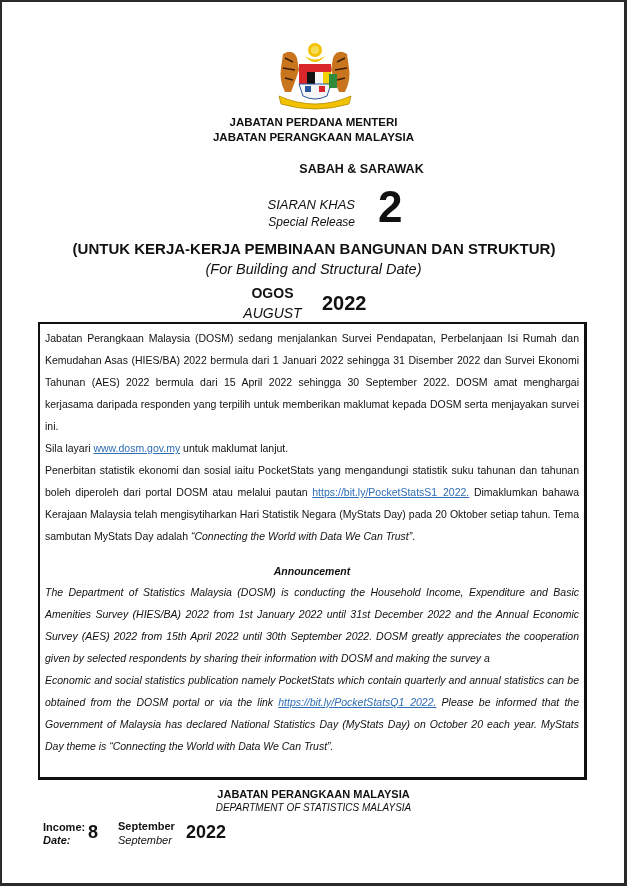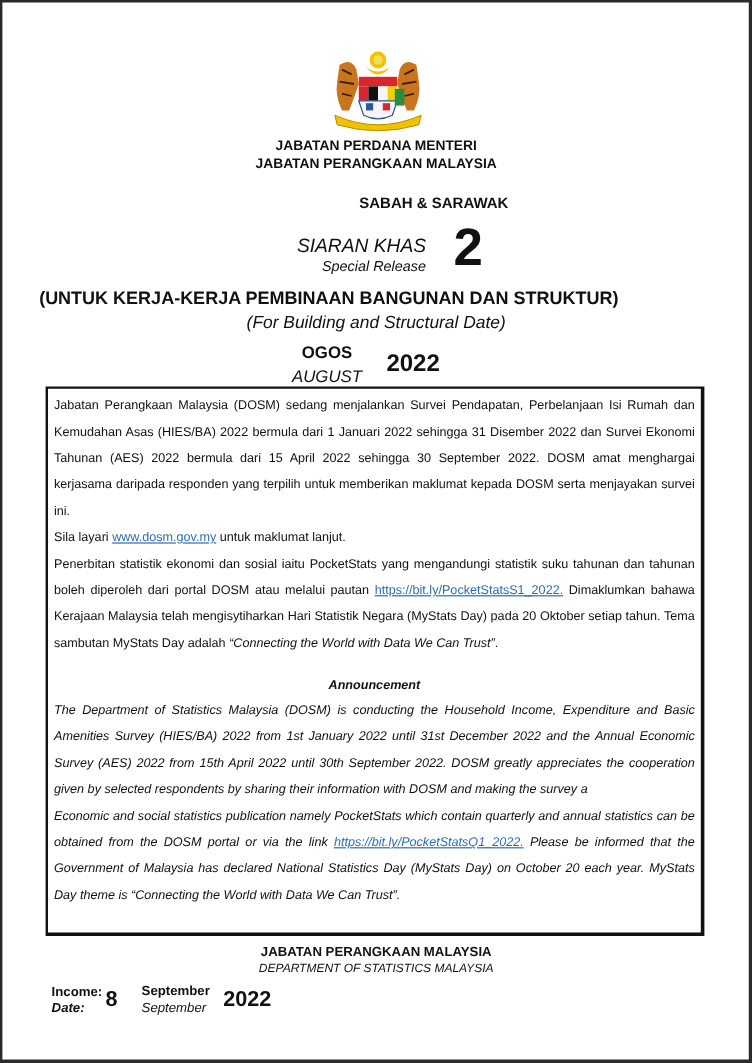--- a/index.html
+++ b/index.html
@@ -7,24 +7,24 @@
          font-family: "Liberation Sans", "DejaVu Sans", sans-serif; color: #111; }
   .page { position: absolute; left: 0; top: 0; width: 622px; height: 881px;
           border-left: 2px solid #2a2a2a; border-top: 2px solid #2a2a2a;
           border-right: 3px solid #2a2a2a; border-bottom: 3px solid #2a2a2a; background: #fff; }
   .abs { position: absolute; }
   .center { text-align: center; }
   .logo { left: 265px; top: 40px; width: 100px; height: 72px; }
   .org1 { left: 0; width: 627px; top: 116px; font-size: 11.5px; font-weight: bold; }
   .org2 { left: 0; width: 627px; top: 131px; font-size: 11.5px; font-weight: bold; }
   .region { left: 0; width: 627px; top: 162px; font-size: 12.5px; font-weight: bold; padding-left: 48px; }
-  .rel-my { left: 240px; width: 115px; top: 197px; font-size: 16px; font-style: italic; text-align: right; }
+  .rel-my { left: 240px; width: 115px; top: 197px; font-size: 13px; font-style: italic; text-align: right; }
   .rel-en { left: 240px; width: 115px; top: 215px; font-size: 12px; font-style: italic; text-align: right; }
   .rel-num { left: 378px; top: 183px; font-size: 44px; font-weight: bold; line-height: 48px; }
-  .title-my { left: 0; width: 548px; top: 240px; font-size: 15px; font-weight: bold; }
+  .title-my { left: 0; width: 548px; top: 240px; font-size: 15px; font-weight: bold; padding-left: 40px; }
   .title-en { left: 0; width: 627px; top: 261px; font-size: 14.5px; font-style: italic; }
   .month-my { left: 240px; width: 65px; top: 285px; font-size: 14px; font-weight: bold; text-align: center; }
   .month-en { left: 240px; width: 65px; top: 305px; font-size: 14px; font-style: italic; text-align: center; }
   .year { left: 322px; top: 292px; font-size: 20px; font-weight: bold; }
 
   .box { left: 38px; top: 322px; width: 544px; height: 453px;
          border: 2px solid #111; border-right-width: 3px; border-bottom-width: 3px; }
   .box-inner { position: absolute; left: 5px; right: 5px; top: 0; }
   .hdr { font-size: 10.5px; font-weight: bold; text-align: center; margin-top: 9px; line-height: 13px; }
   .hdr.en { font-style: italic; margin-top: 18px; }

